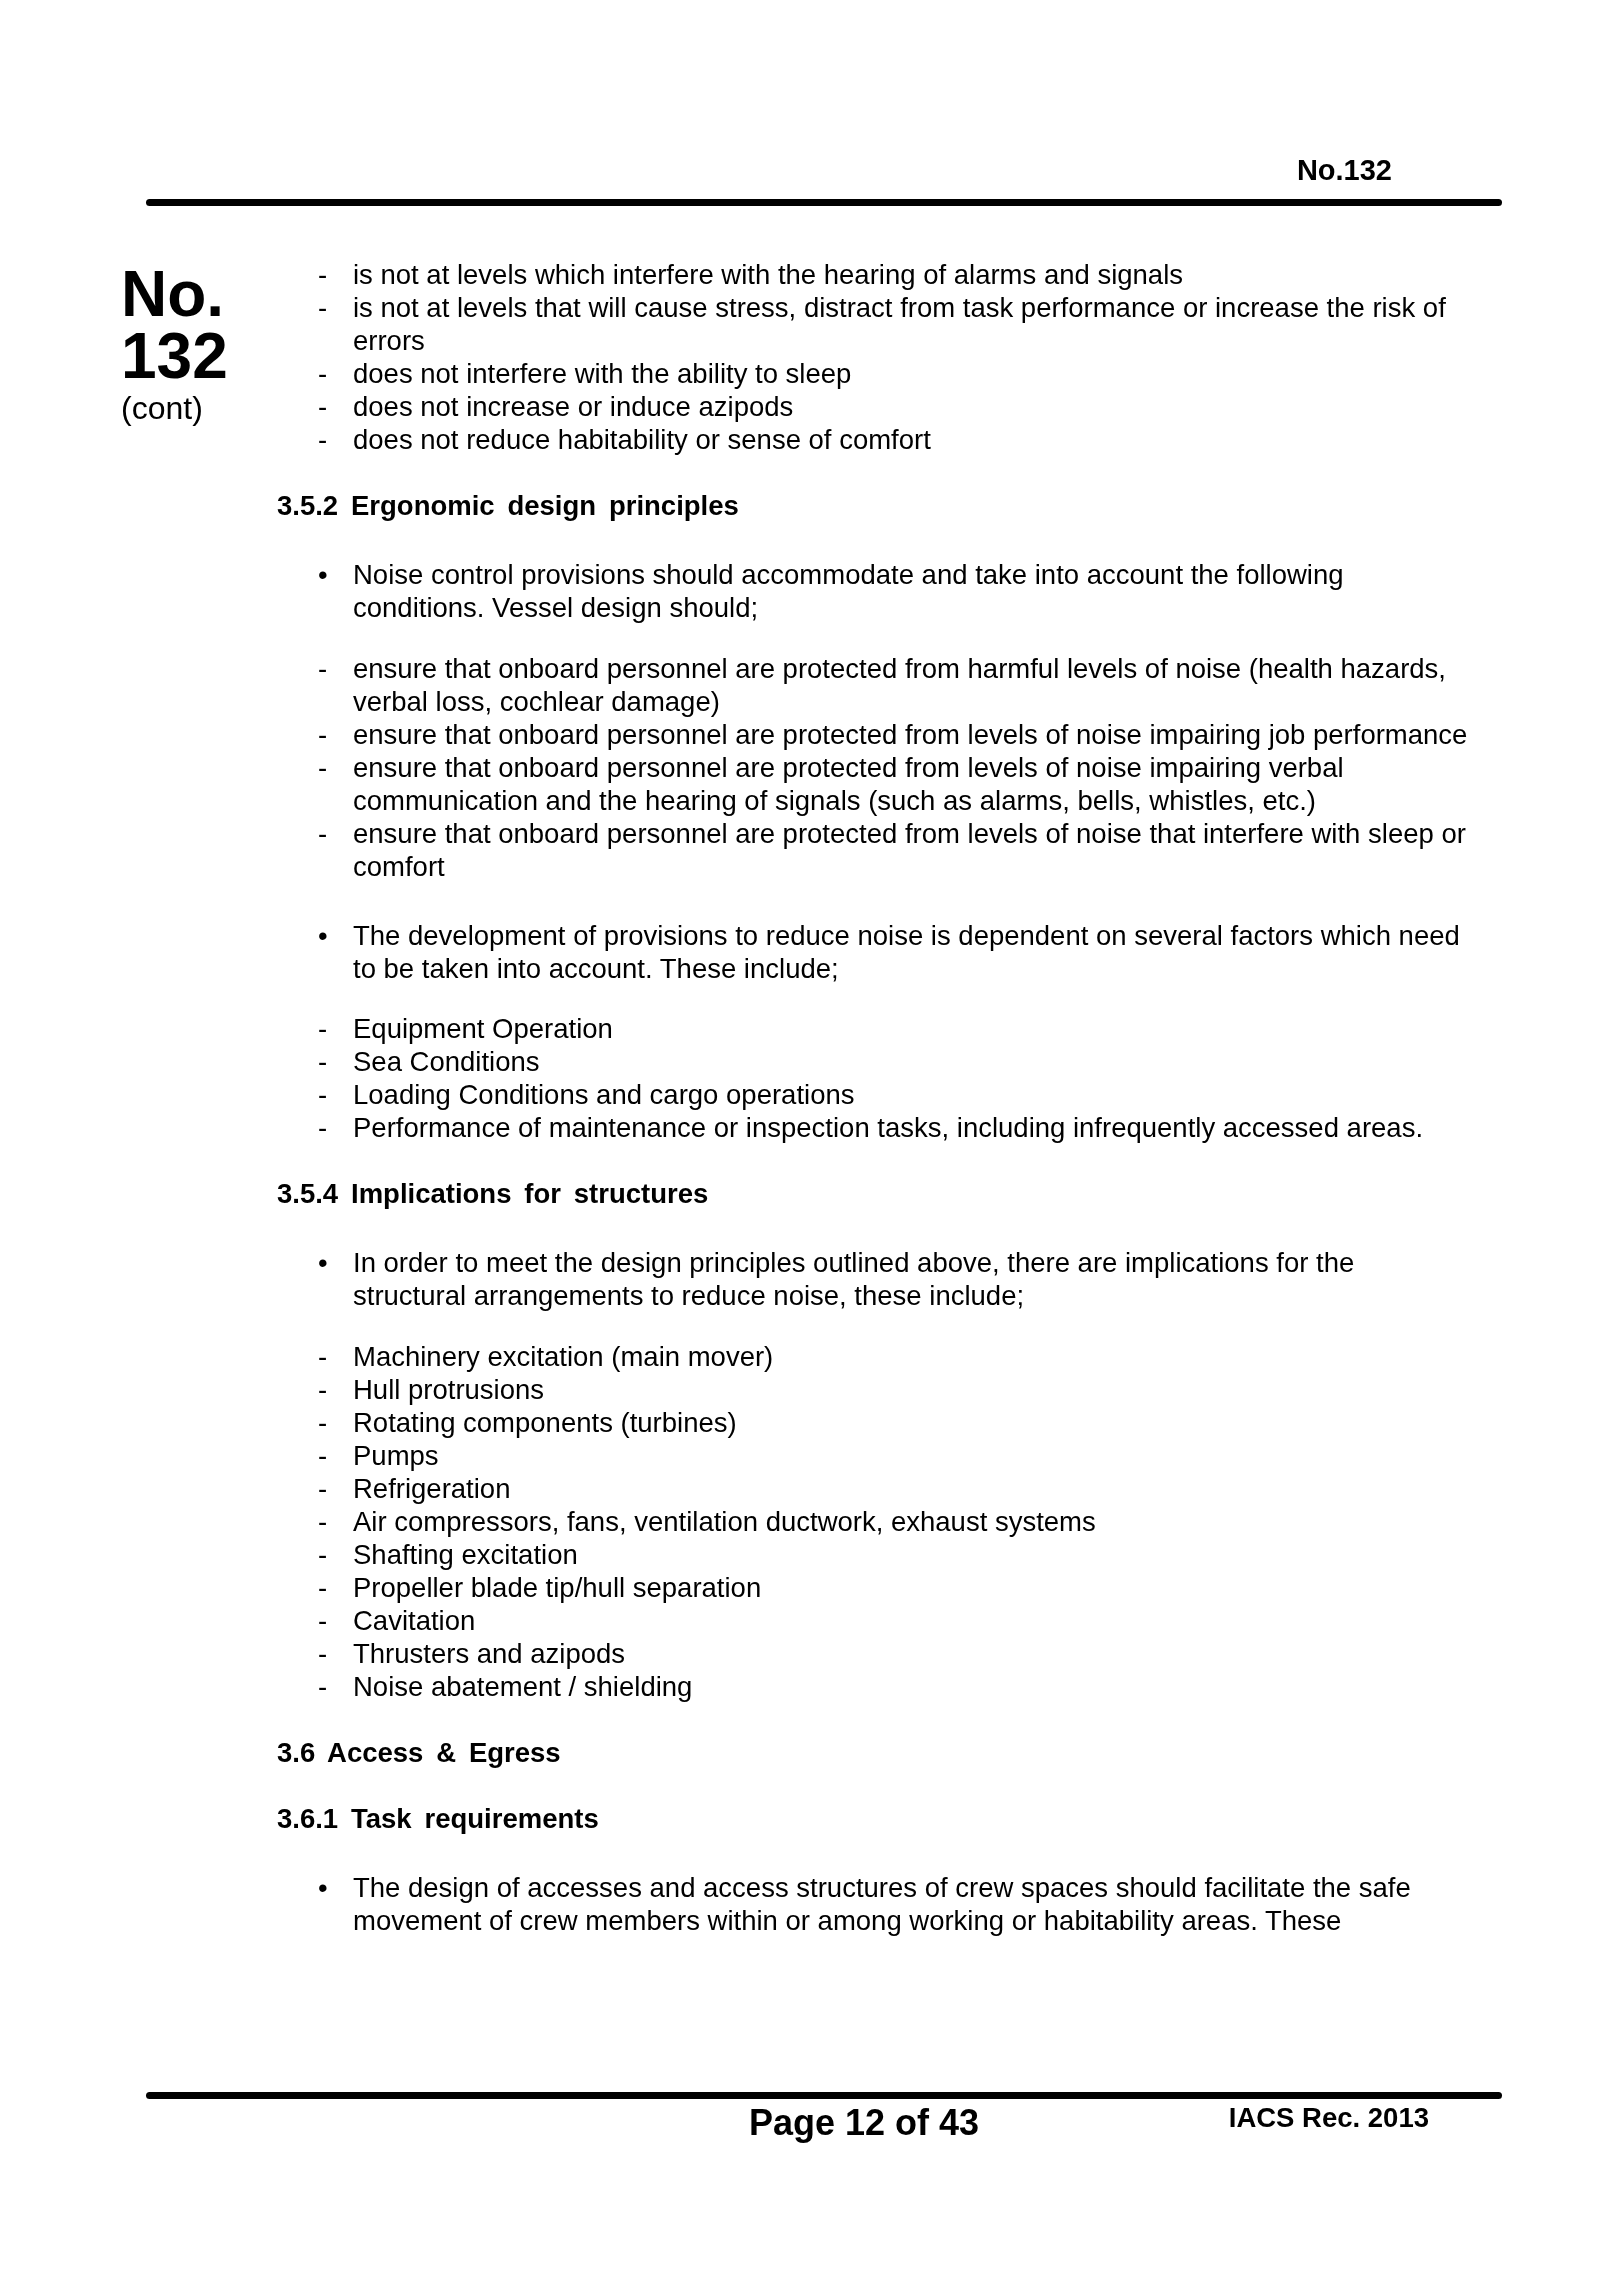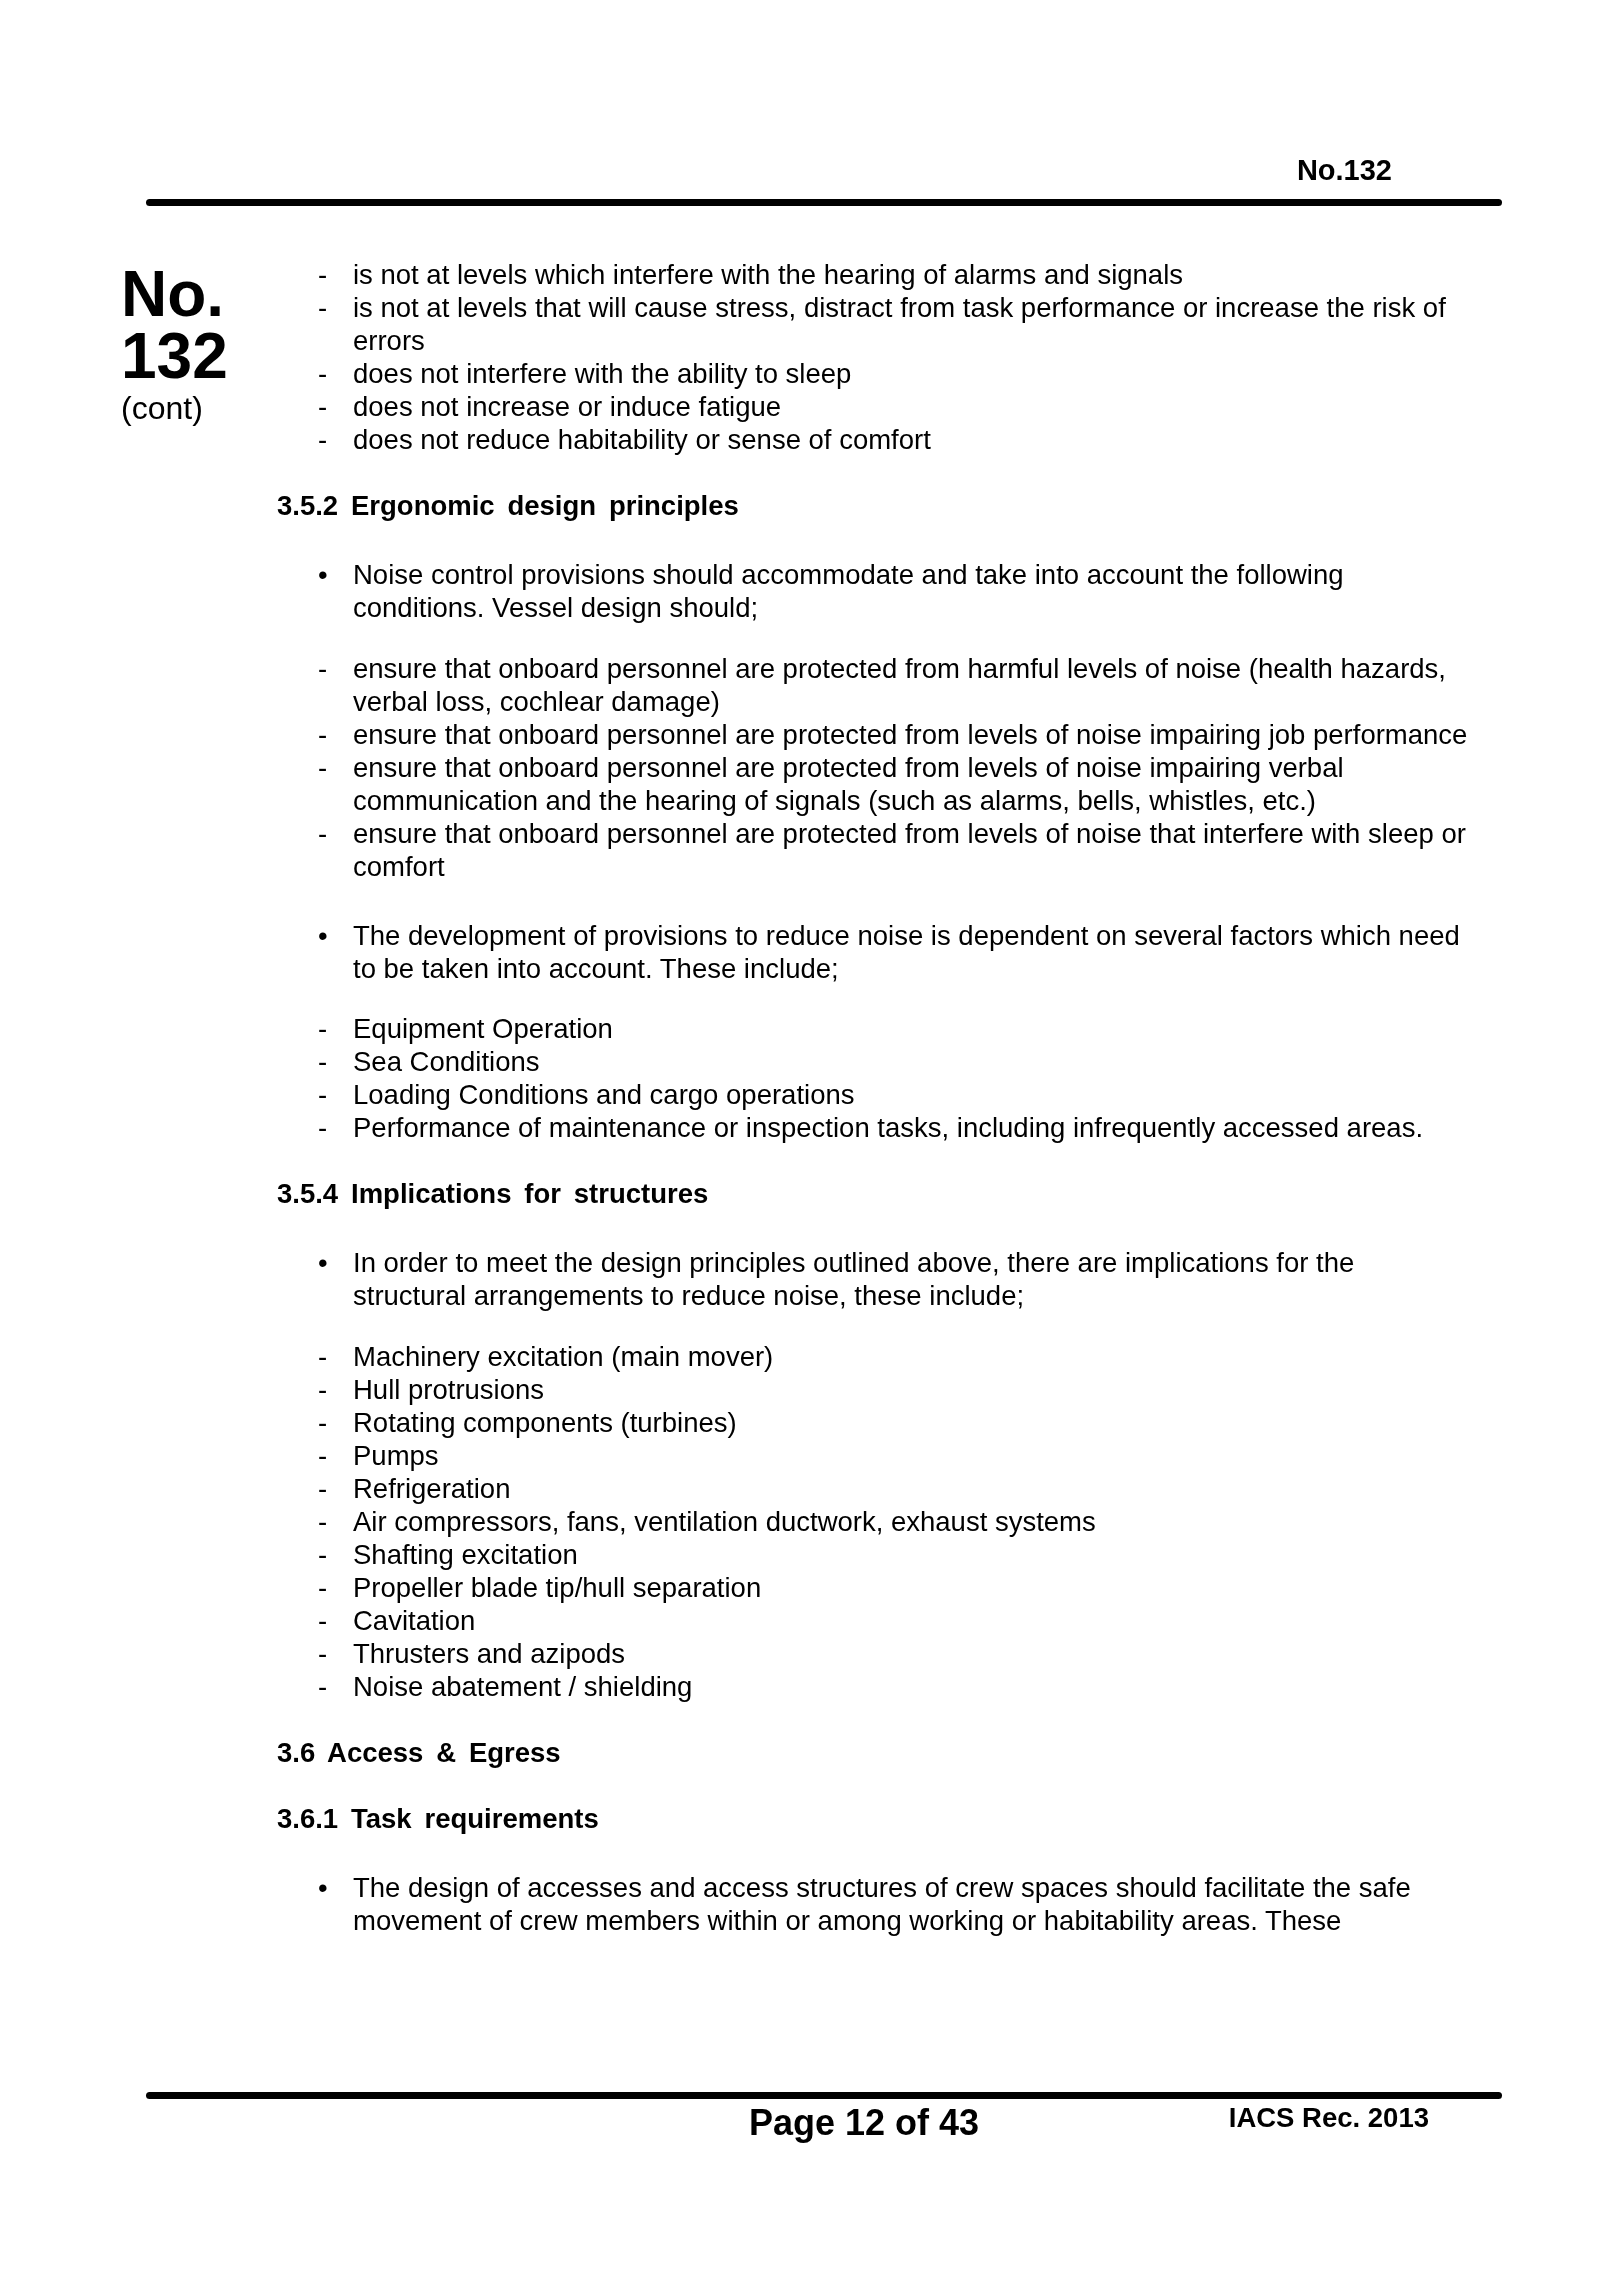--- a/index.html
+++ b/index.html
@@ -72,21 +72,21 @@
     <div class="item">
       <span class="marker">-</span>
       <span class="text">is not at levels that will cause stress, distract from task performance or increase the risk of errors</span>
     </div>
     <div class="item">
       <span class="marker">-</span>
       <span class="text">does not interfere with the ability to sleep</span>
     </div>
     <div class="item">
       <span class="marker">-</span>
-      <span class="text">does not increase or induce fatigue</span>
+      <span class="text">does not increase or induce azipods</span>
     </div>
     <div class="item">
       <span class="marker">-</span>
       <span class="text">does not reduce habitability or sense of comfort</span>
     </div>
   </div>
 
   <div class="heading">3.5.2 Ergonomic design principles</div>
 
   <div class="bullet-para item">

